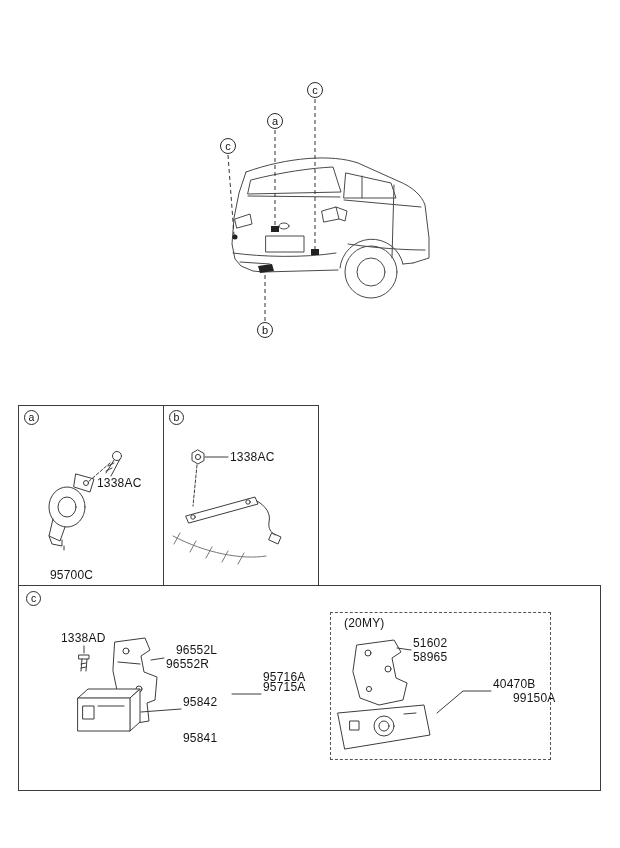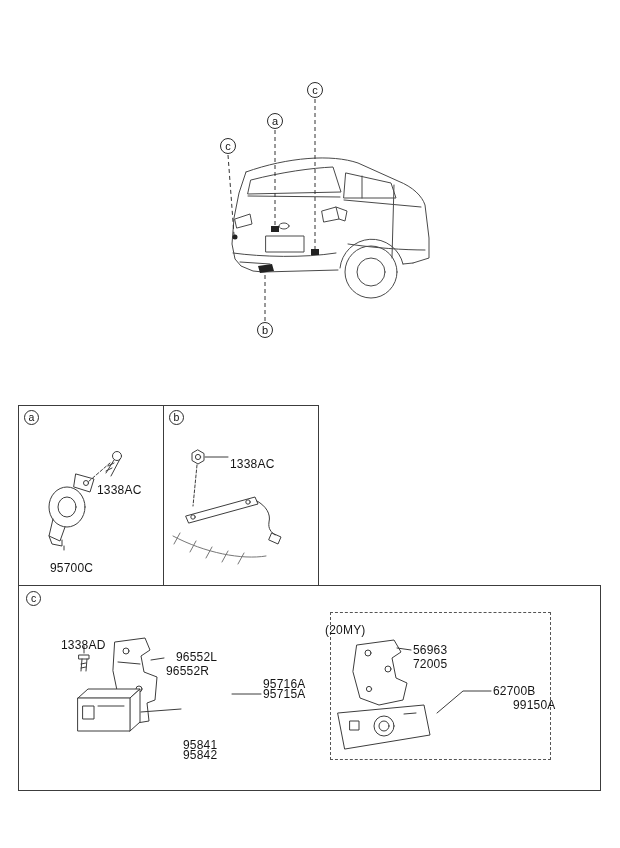--- a/index.html
+++ b/index.html
@@ -22,21 +22,21 @@
   }
   .callout {
     position:absolute; width:16px; height:16px;
     border:1px solid #2b2b2b; border-radius:50%;
     font-size:11px; line-height:14px; text-align:center;
     color:#111; background:#fff; z-index:3;
   }
   .panel-label { width:15px; height:15px; line-height:13px; font-size:10.5px; }
   .part-label {
     position:absolute; font-size:12px; line-height:14px;
-    color:#151515; white-space:nowrap; letter-spacing:0.2px; z-index:2;margin-top:7px;
+    color:#151515; white-space:nowrap; letter-spacing:0.2px; z-index:2;
   }
 </style>
 </head>
 <body>
 
 <div id="root">
 
   <div class="cell" style="left:18px;top:405px;width:146px;height:181px"></div>
   <div class="cell" style="left:163px;top:405px;width:156px;height:181px"></div>
   <div class="cell" style="left:18px;top:585px;width:583px;height:206px"></div>
@@ -141,31 +141,31 @@
   <div class="callout" style="left:307px;top:82px">c</div>
   <div class="callout" style="left:267px;top:113px">a</div>
   <div class="callout" style="left:220px;top:138px">c</div>
   <div class="callout" style="left:257px;top:322px">b</div>
 
   <div class="callout panel-label" style="left:24px;top:410px">a</div>
   <div class="callout panel-label" style="left:169px;top:410px">b</div>
   <div class="callout panel-label" style="left:26px;top:591px">c</div>
 
   <div class="part-label" style="left:97px;top:476px">1338AC</div>
-  <div class="part-label" style="left:50px;top:554px">95700C</div>
+  <div class="part-label" style="left:50px;top:568px">95700C</div>
 
   <div class="part-label" style="left:230px;top:450px">1338AC</div>
 
   <div class="part-label" style="left:61px;top:631px">1338AD</div>
   <div class="part-label" style="left:176px;top:643px">96552L</div>
   <div class="part-label" style="left:166px;top:657px">96552R</div>
   <div class="part-label" style="left:183px;top:731px">95841</div>
-  <div class="part-label" style="left:183px;top:741px">95842</div>
+  <div class="part-label" style="left:183px;top:695px">95842</div>
   <div class="part-label" style="left:263px;top:680px">95715A</div>
   <div class="part-label" style="left:263px;top:670px">95716A</div>
 
-  <div class="part-label" style="left:325px;top:616px">(20MY)</div>
-  <div class="part-label" style="left:413px;top:636px">56963</div>
-  <div class="part-label" style="left:413px;top:650px">72005</div>
-  <div class="part-label" style="left:493px;top:677px">62700B</div>
+  <div class="part-label" style="left:344px;top:616px">(20MY)</div>
+  <div class="part-label" style="left:413px;top:636px">51602</div>
+  <div class="part-label" style="left:413px;top:650px">58965</div>
+  <div class="part-label" style="left:493px;top:677px">40470B</div>
   <div class="part-label" style="left:513px;top:691px">99150A</div>
 
 </div>
 
 </body></html>

